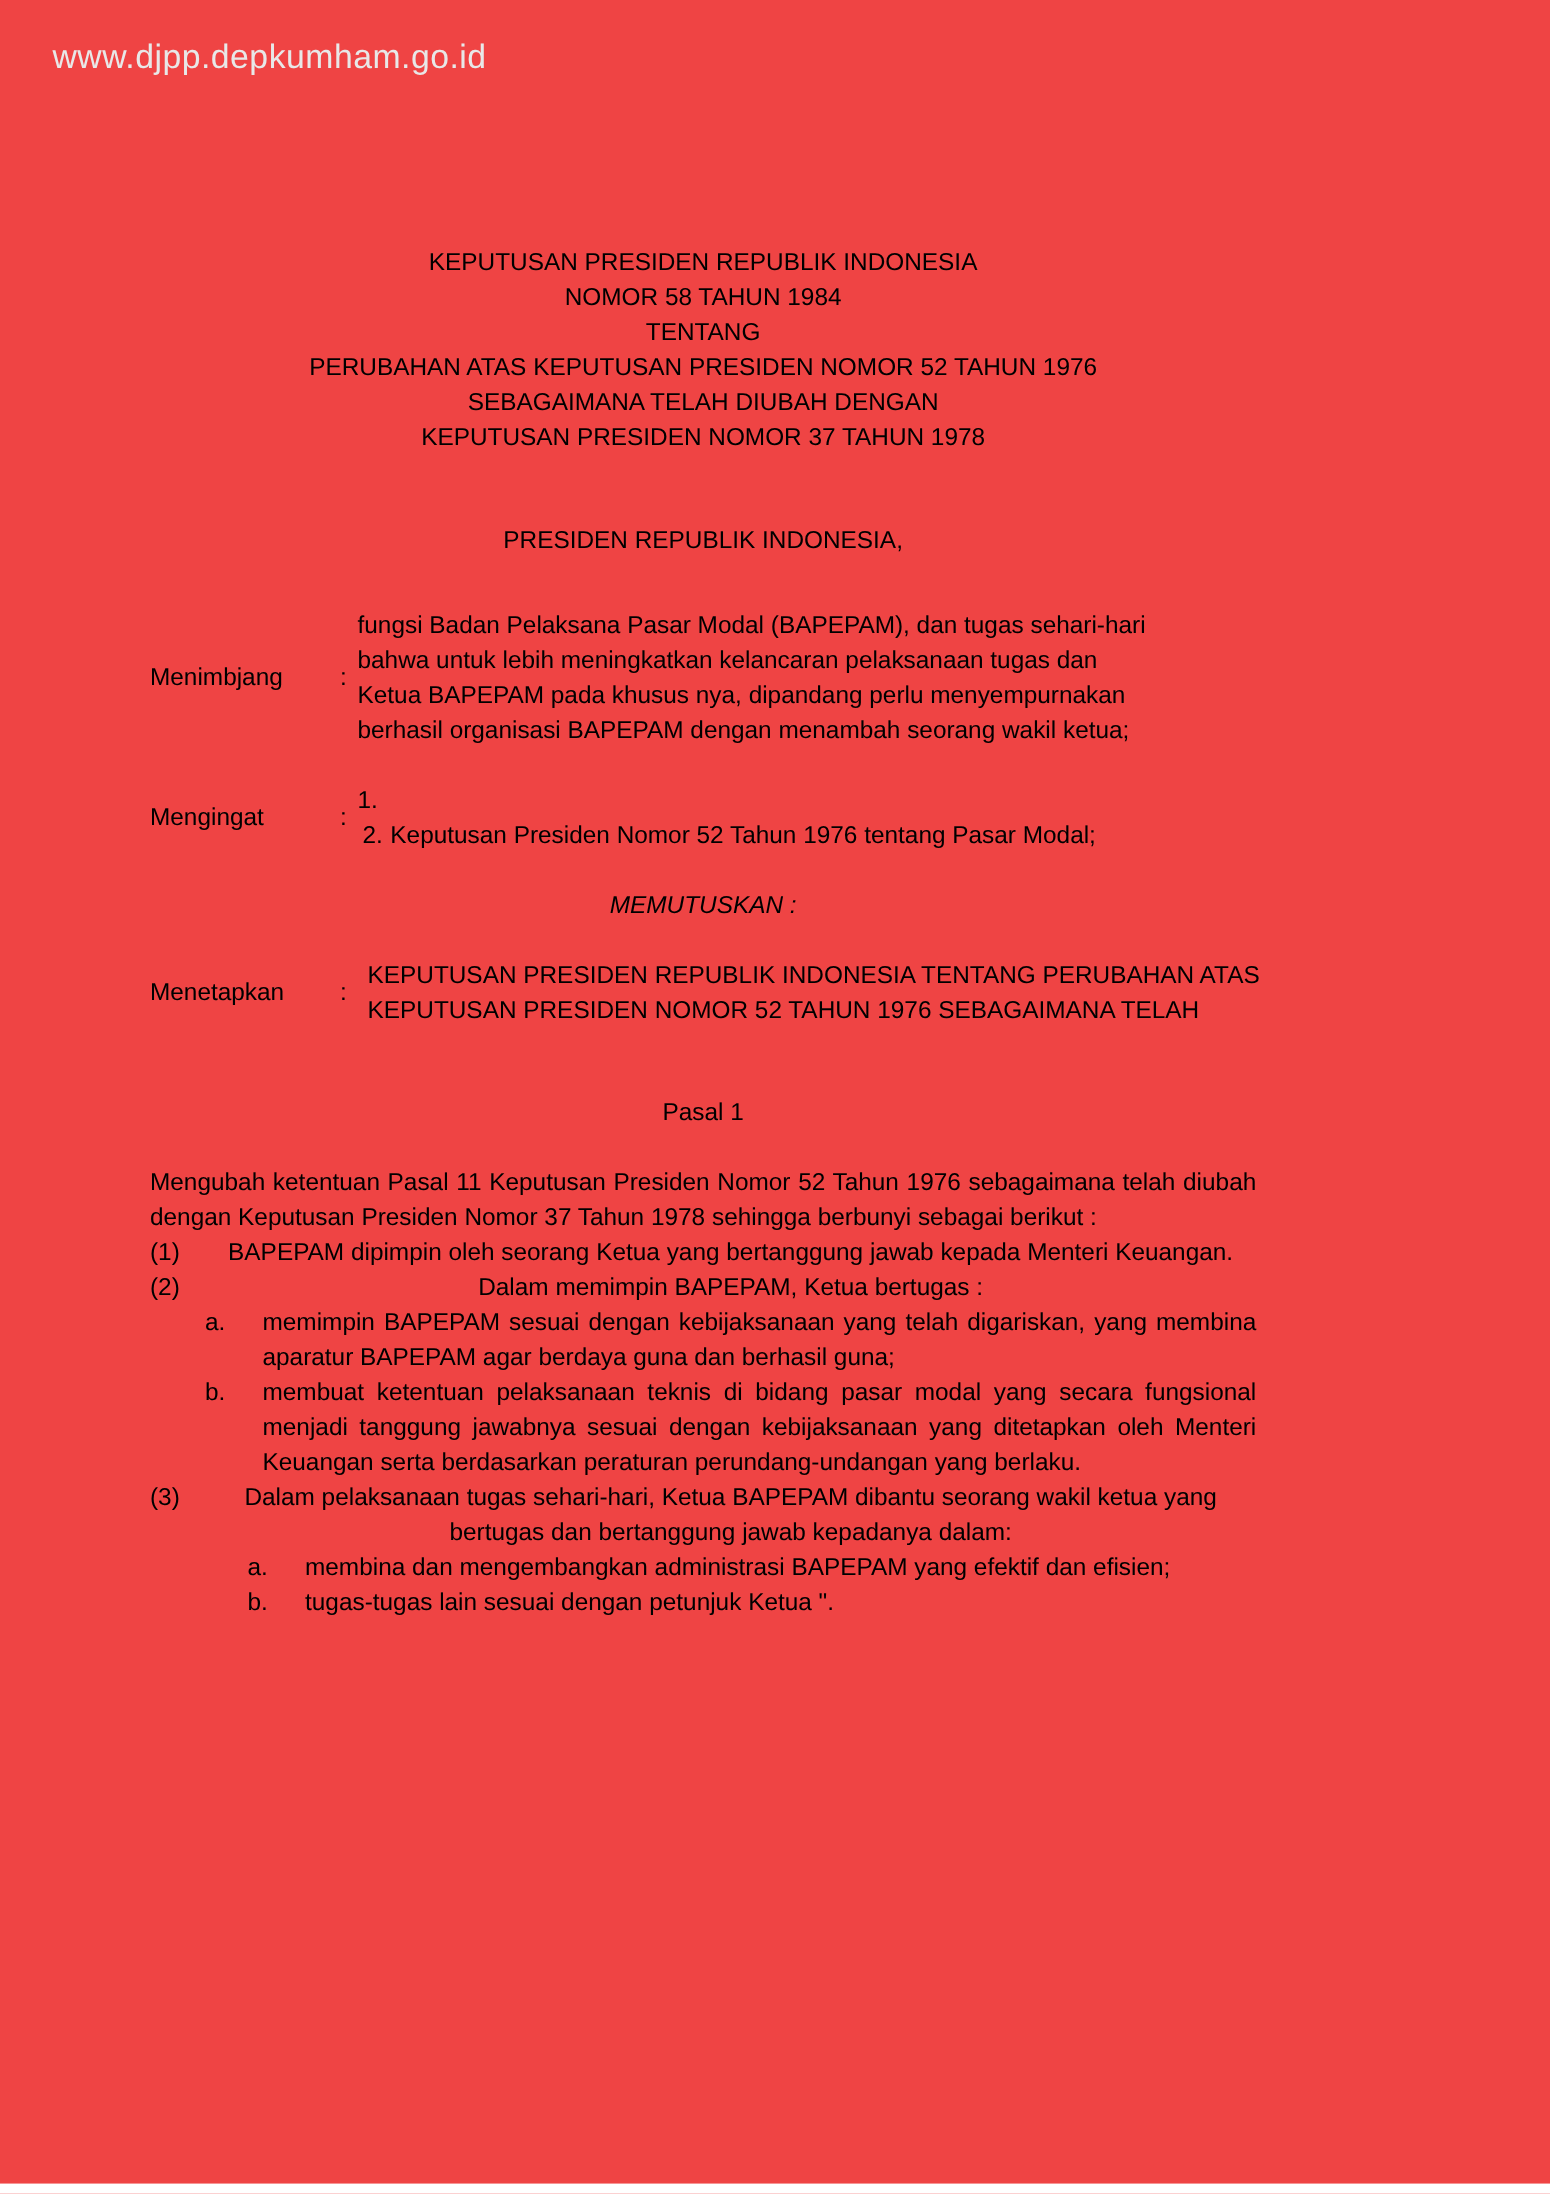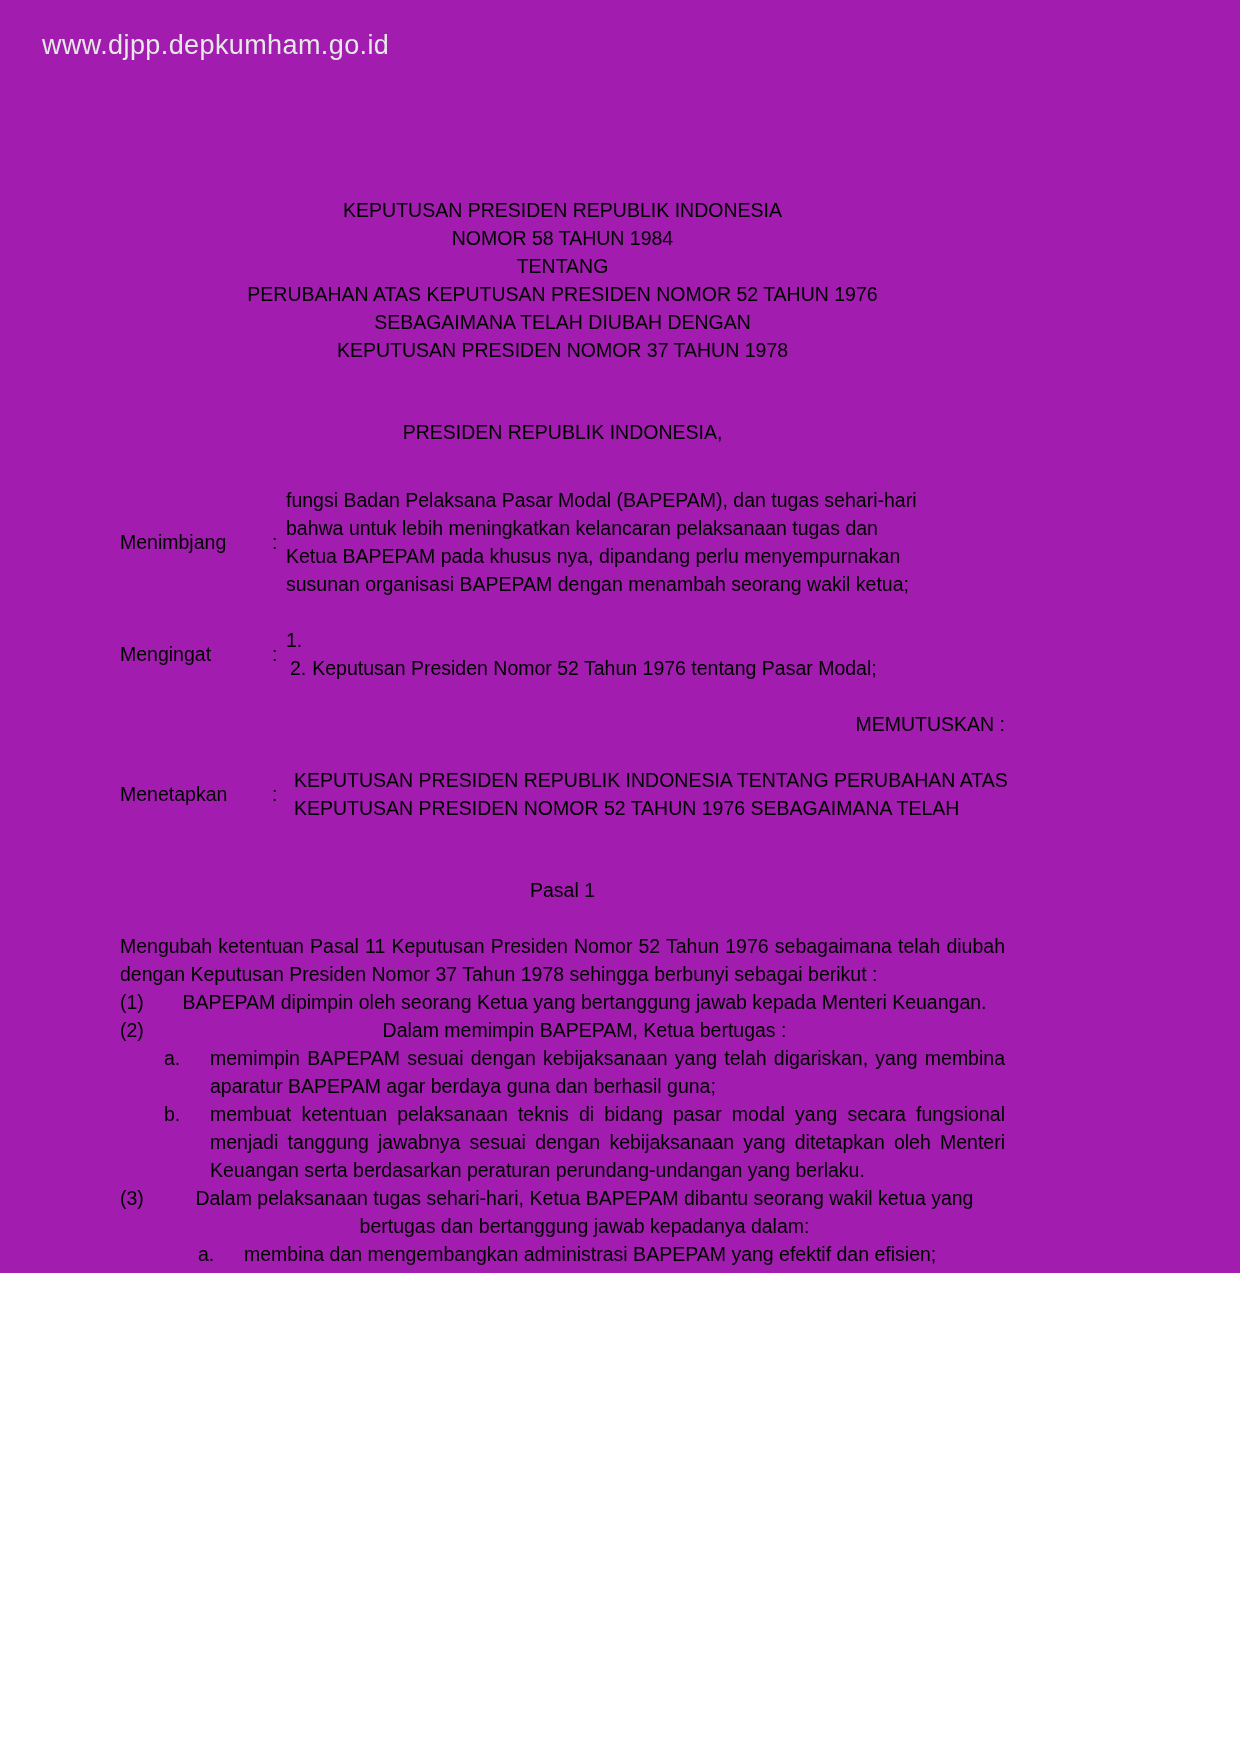--- a/index.html
+++ b/index.html
@@ -7,22 +7,22 @@
     padding: 0;
     background: #ffffff;
   }
   body {
     font-family: "Liberation Sans", sans-serif;
     color: #000000;
   }
   .page {
     position: relative;
     width: 1240px;
-    height: 1273px;
-    background: #a21caf;
+    height: 1747px;
+    background: #ef4444;
     overflow: hidden;
     box-sizing: border-box;
   }
   .watermark {
     position: absolute;
     left: 42px;
     top: 30px;
     font-size: 27px;
     letter-spacing: 0.4px;
     color: #e8e8e8;
@@ -84,22 +84,23 @@
   .numbered-sub {
     display: flex;
     align-items: flex-start;
   }
   .numbered-sub .num {
     flex: 0 0 auto;
     padding-right: 6px;
   }
 
   .plain {
-    text-align: right;
-    white-space: nowrap;
+    text-align: center;
+    white-space: nowrap;
+    font-style: italic;
   }
 
   .para {
     text-align: justify;
     text-align-last: left;
   }
 
   
   .list-item {
     display: flex;
@@ -162,21 +163,21 @@
 
     <div class="spacer-40"></div>
 
     <div class="kv-row">
       <div class="kv-label">Menimbjang</div>
       <div class="kv-colon">:</div>
       <div class="kv-value">
         <span class="ln">fungsi Badan Pelaksana Pasar Modal (BAPEPAM), dan tugas sehari-hari</span>
         <span class="ln">bahwa untuk lebih meningkatkan kelancaran pelaksanaan tugas dan</span>
         <span class="ln">Ketua BAPEPAM pada khusus nya, dipandang perlu menyempurnakan</span>
-        <span class="ln">susunan organisasi BAPEPAM dengan menambah seorang wakil ketua;</span>
+        <span class="ln">berhasil organisasi BAPEPAM dengan menambah seorang wakil ketua;</span>
       </div>
     </div>
 
     <div class="spacer-28"></div>
 
     <div class="kv-row">
       <div class="kv-label">Mengingat</div>
       <div class="kv-colon">:</div>
       <div class="kv-value nojustify">
         <div class="numbered-sub">

